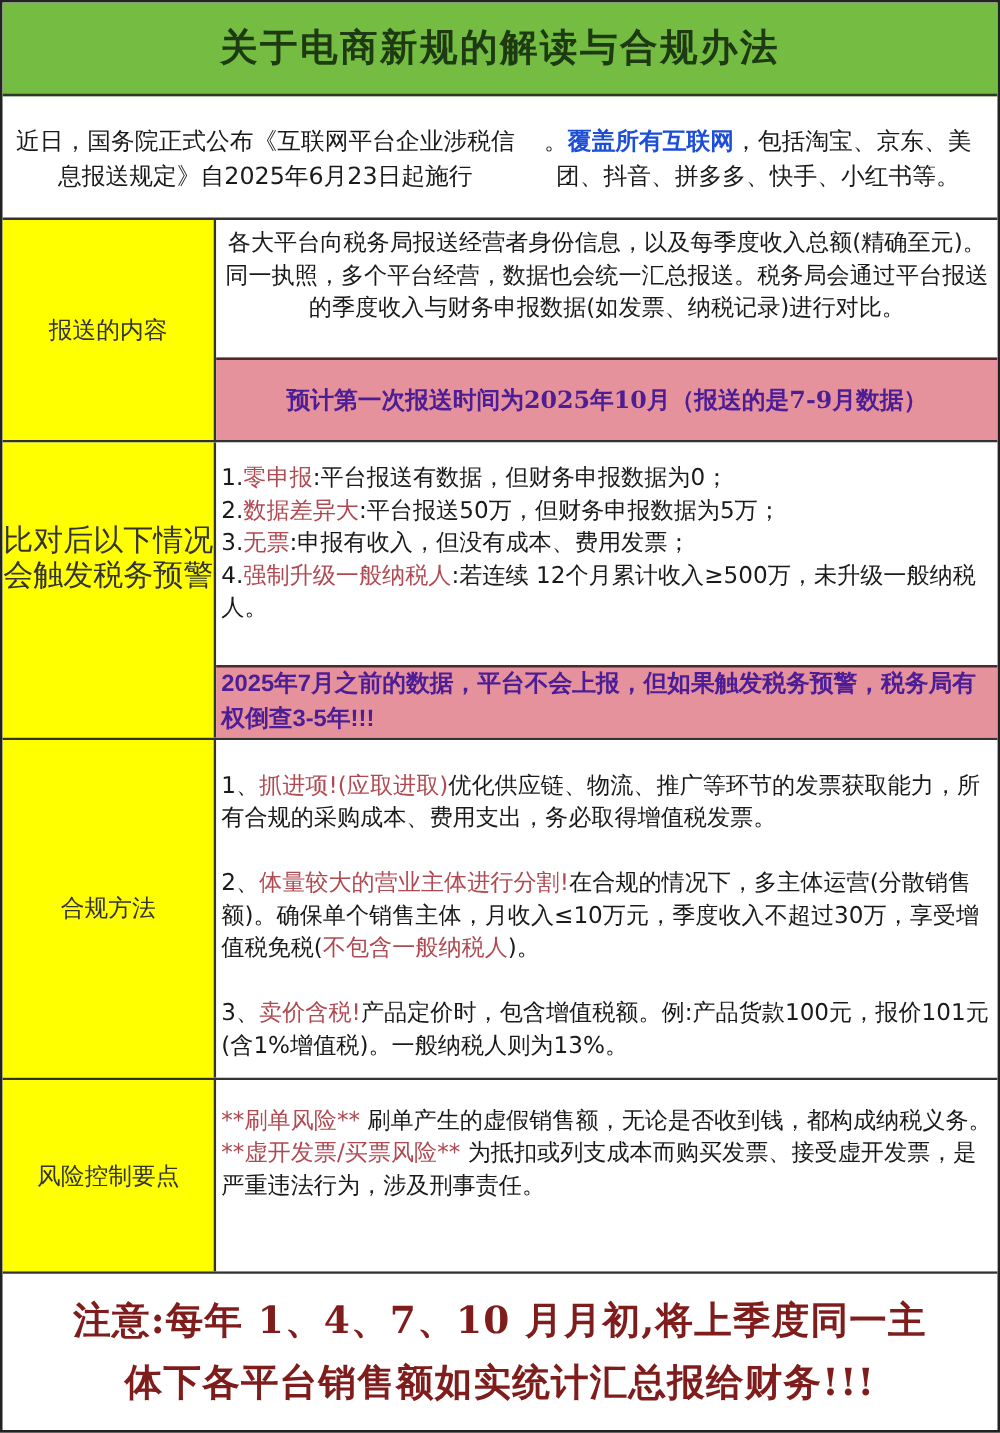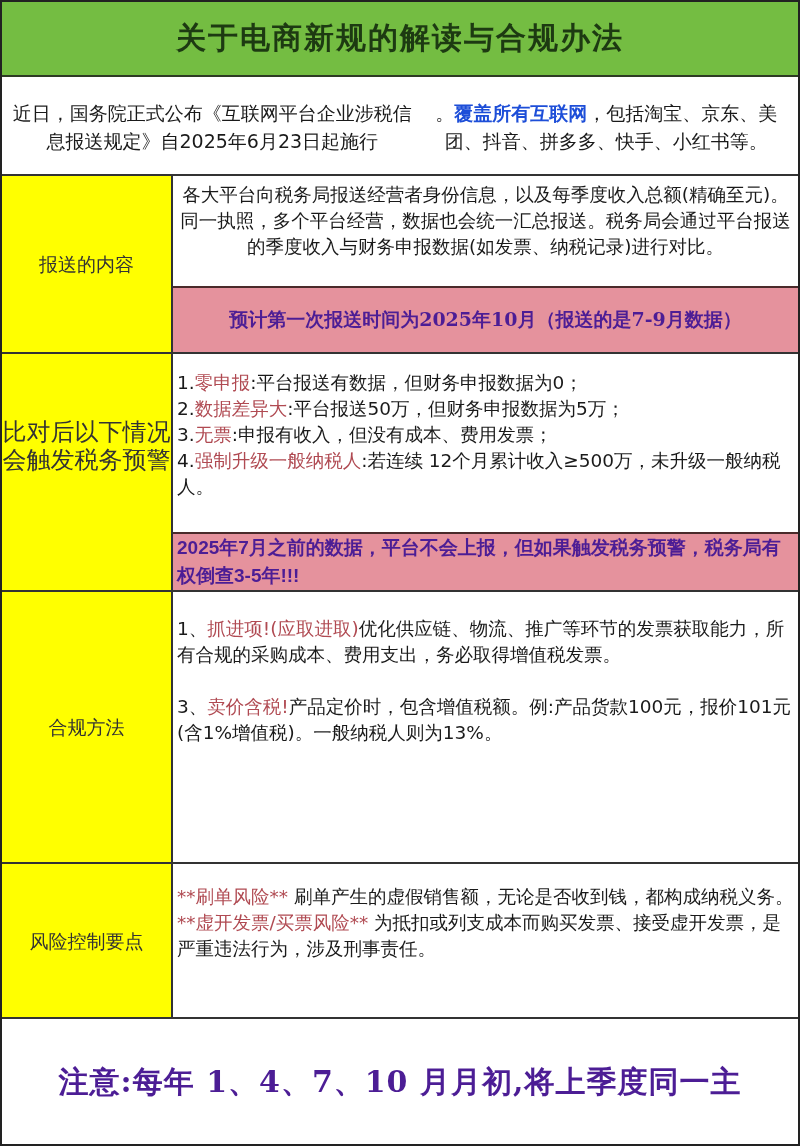--- a/index.html
+++ b/index.html
@@ -36,21 +36,21 @@
     .cell-pink {
       background: #e5929d; border-top: 2px solid #4a2a2a;
       font-weight: bold; color: #4c1d95;
     }
     .kw { color: #b04a52; }
     .p-text { font-size: 18.5px; line-height: 26px; }
     .red-note {
       position: absolute; left: 0; top: 1017px; width: 796px; height: 125px;
       display: flex; flex-direction: column; justify-content: center; align-items: center;
       font-family: "DejaVu Serif", "Liberation Serif", serif;
-      font-size: 30px; font-weight: bold; color: #4c1d95; line-height: 50px; letter-spacing: 1px;
+      font-size: 30px; font-weight: bold; color: #7f1d1d; line-height: 50px; letter-spacing: 1px;
       text-align: center;
     }
   </style>
 </head>
 <body>
 
 <div class="page">
 
   <div class="title-bar">
     <span class="title">关于电商新规的解读与合规办法</span>
@@ -79,29 +79,31 @@
         <div><span>4.</span><span class="kw">强制升级一般纳税人</span><span>:若连续 12个月累计收入≥500万，未升级一般纳税人。</span></div>
       </div>
       <div class="cell-pink" style="flex:1;display:flex;align-items:center;padding:0 4px;font-size:19px;line-height:28px;font-family:Liberation Sans, sans-serif;">2025年7月之前的数据，平台不会上报，但如果触发税务预警，税务局有权倒查3-5年!!!</div>
     </div>
   </div>
 
   <div class="row" style="top:590px;height:272px;">
     <div class="label">合规方法</div>
     <div class="body cell-white p-text" style="padding:24px 4px 0 4px;">
       <div style="margin-bottom:26px;"><span>1、</span><span class="kw">抓进项!(应取进取)</span><span>优化供应链、物流、推广等环节的发票获取能力，所有合规的采购成本、费用支出，务必取得增值税发票。</span></div>
+      <div style="margin-bottom:26px;"><span>2、</span><span class="kw">体量较大的营业主体进行分割!</span><span>在合规的情况下，多主体运营(分散销售额)。确保单个销售主体，月收入≤10万元，季度收入不超过30万，享受增值税免税(</span><span class="kw">不包含一般纳税人</span><span>)。</span></div>
       <div><span>3、</span><span class="kw">卖价含税!</span><span>产品定价时，包含增值税额。例:产品货款100元，报价101元(含1%增值税)。一般纳税人则为13%。</span></div>
     </div>
   </div>
 
   <div class="row" style="top:862px;height:155px;">
     <div class="label">风险控制要点</div>
     <div class="body cell-white p-text" style="padding:20px 4px 0 4px;">
       <div><span class="kw">**刷单风险**</span><span> 刷单产生的虚假销售额，无论是否收到钱，都构成纳税义务。</span></div>
       <div><span class="kw">**虚开发票/买票风险**</span><span> 为抵扣或列支成本而购买发票、接受虚开发票，是严重违法行为，涉及刑事责任。</span></div>
     </div>
   </div>
 
   <div class="red-note">
     <div>注意:每年 1、4、7、10 月月初,将上季度同一主</div>
+    <div>体下各平台销售额如实统计汇总报给财务!!!</div>
   </div>
 
 </div>
 
 </body></html>

